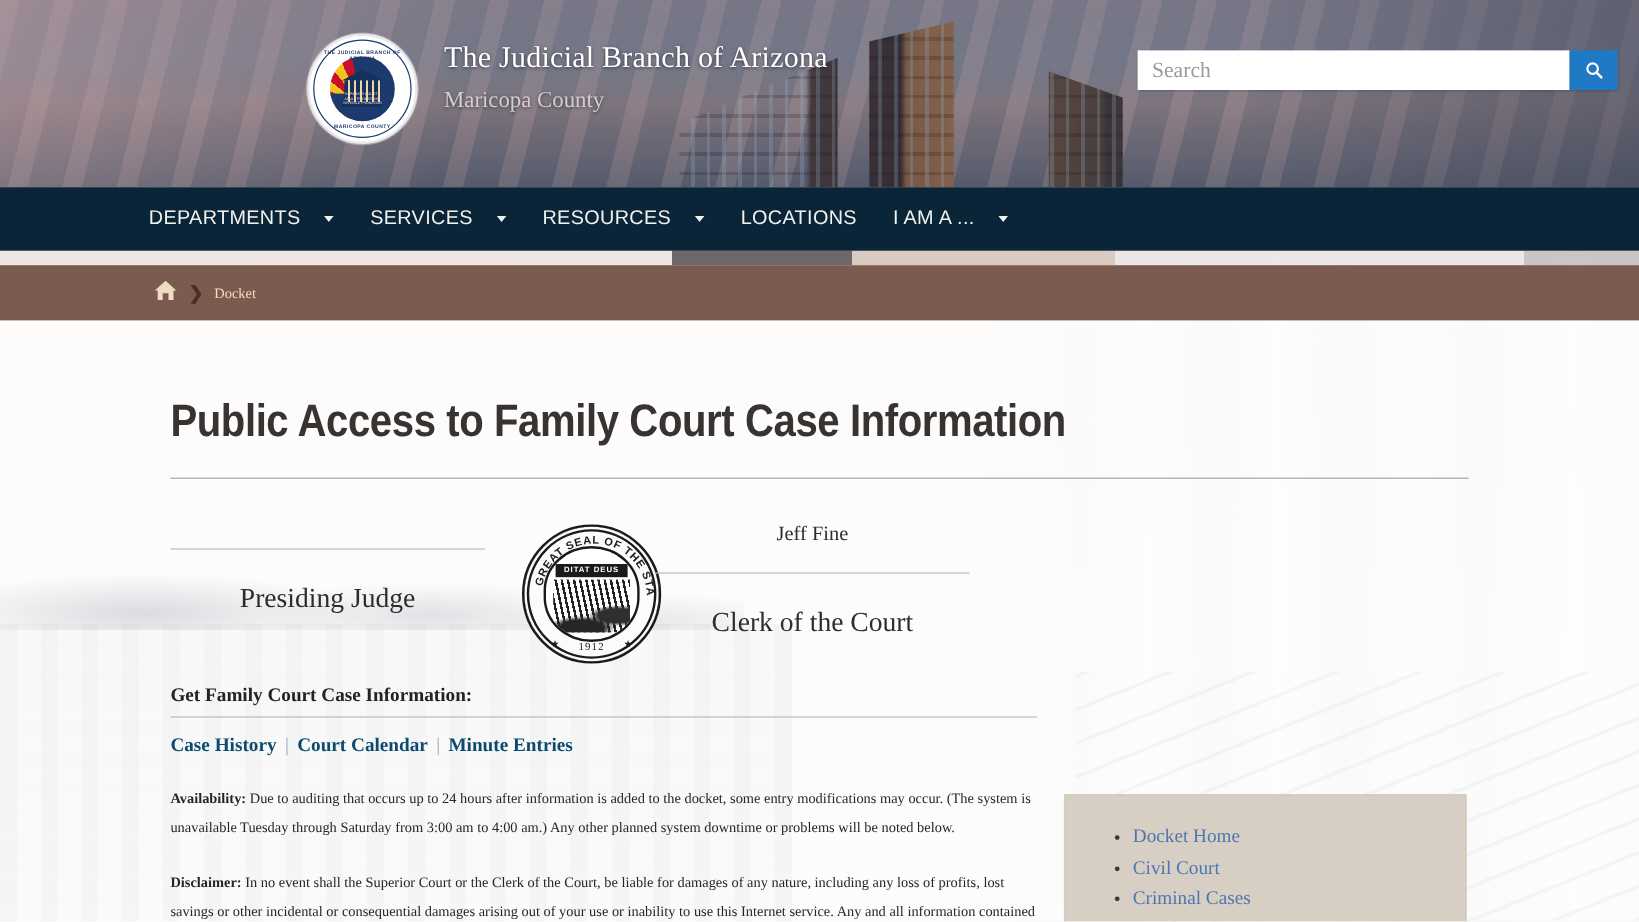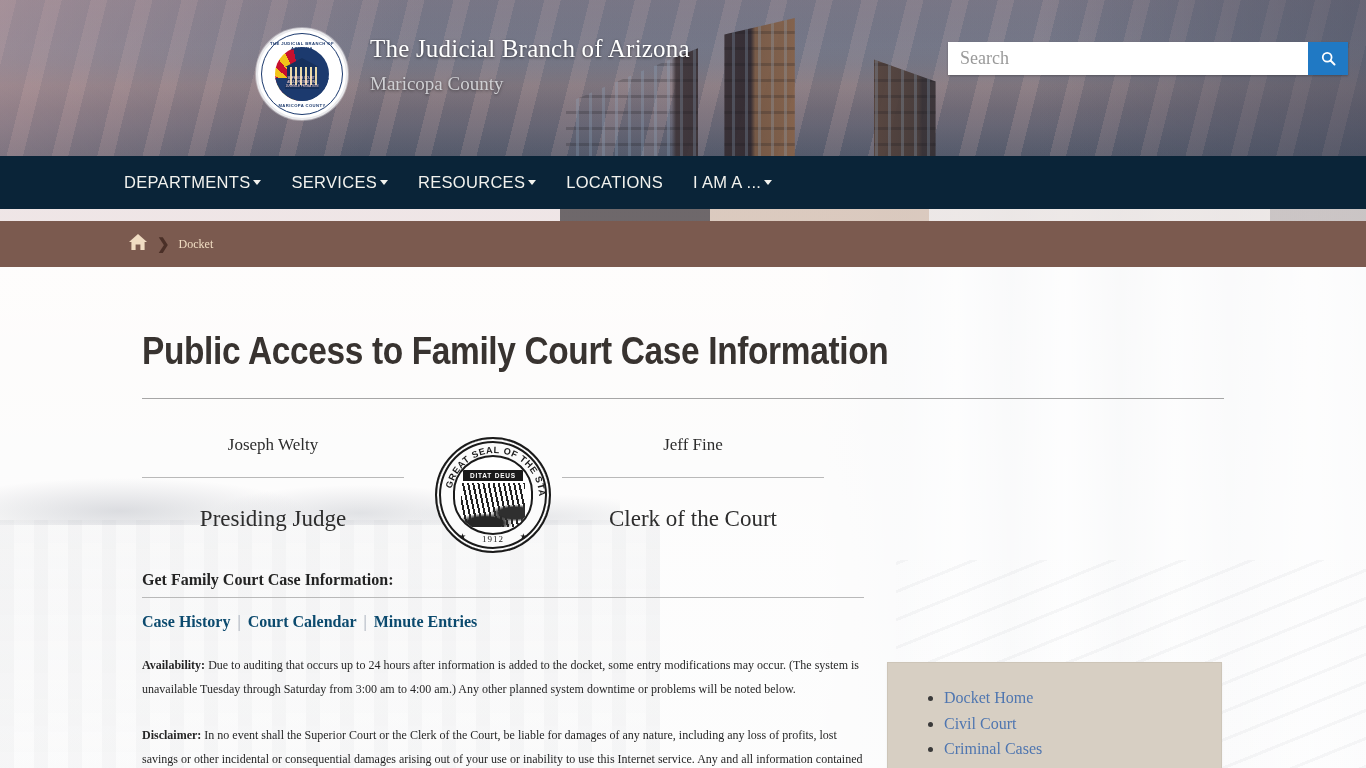--- a/index.html
+++ b/index.html
@@ -278,21 +278,21 @@
     z-index: 3;
     height: 53px;
     background: #0a2438;
     display: flex;
     align-items: center;
     padding-left: 124px;
   }
   .nav-item {
     display: flex;
     align-items: center;
-    gap: 3px;
+    gap: 20px;
     color: #f2f2ee;
     font-family: "Liberation Sans", sans-serif;
     font-size: 16.5px;
     letter-spacing: 0.3px;
     margin-right: 30px;
     cursor: pointer;
     white-space: nowrap;
   }
   .caret {
     width: 0; height: 0;
@@ -371,21 +371,21 @@
     position: relative;
     margin-top: 36px;
     height: 128px;
   }
   .official {
     position: absolute;
     width: 262px;
     text-align: center;
   }
   .official.left  { left: 0; }
-  .official.right { left: 420px; }
+  .official.right { left: 404px; }
   .official-name {
     font-family: "Liberation Serif", serif;
     font-size: 17px;
     color: #2d2d2d;
   }
   .official-rule {
     margin: 22px 0;
     height: 1px;
     background: #b9b9b9;
   }
@@ -614,21 +614,20 @@
   <div class="main">
 
     <div class="content-col">
 
       <h1 class="page-title">Public Access to Family Court Case Information</h1>
       <div class="title-rule"></div>
 
       <div class="officials">
 
         <div class="official left">
-          <div class="official-name">Joseph Welty</div>
           <div class="official-rule"></div>
           <div class="official-role">Presiding Judge</div>
         </div>
 
         <div class="az-seal">
           <div class="az-text-ring">
             <svg width="116" height="116" viewBox="0 0 116 116" aria-hidden="true">
               <defs>
                 <path id="ringpath" d="M 58,104 m -46,0 a 46,46 0 1,1 92,0 a 46,46 0 1,1 -92,0"></path>
                 <path id="arcTop" d="M 14,58 A 44,44 0 0 1 102,58"></path>

